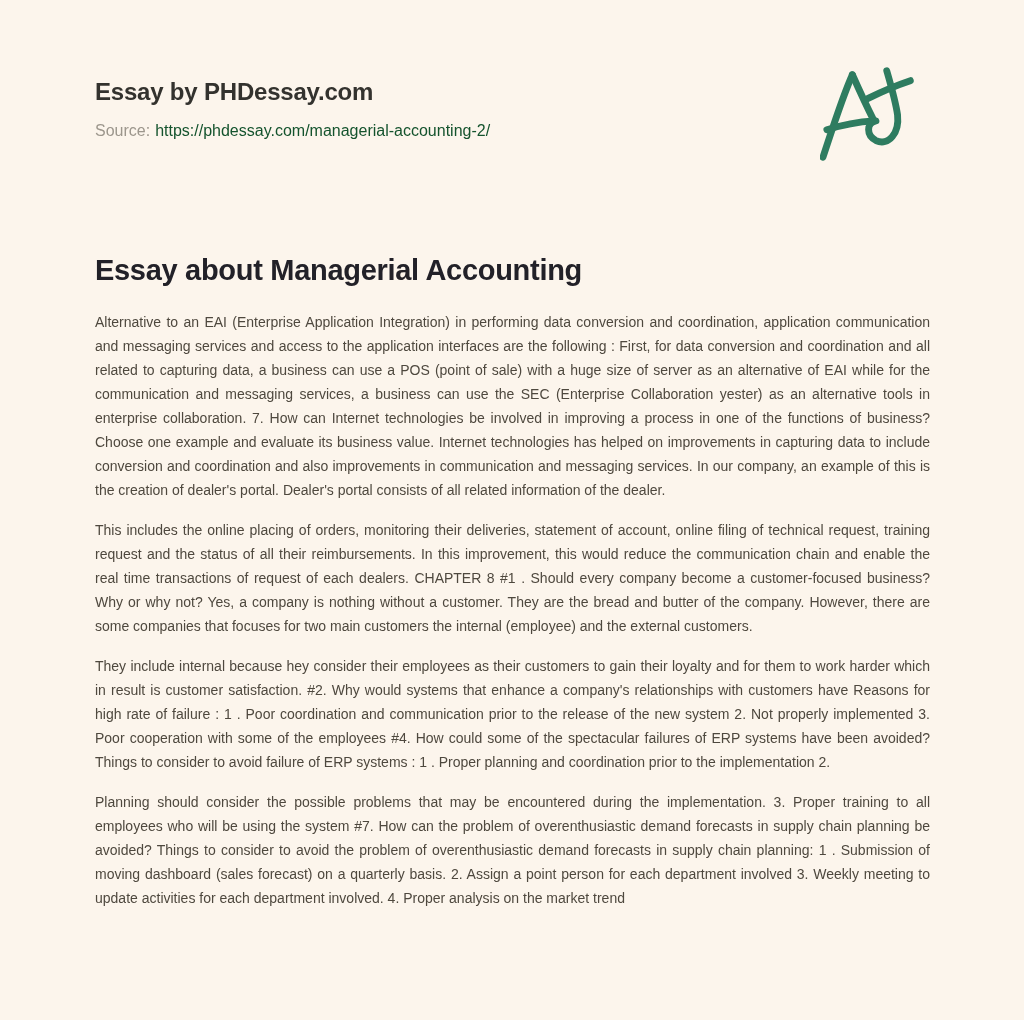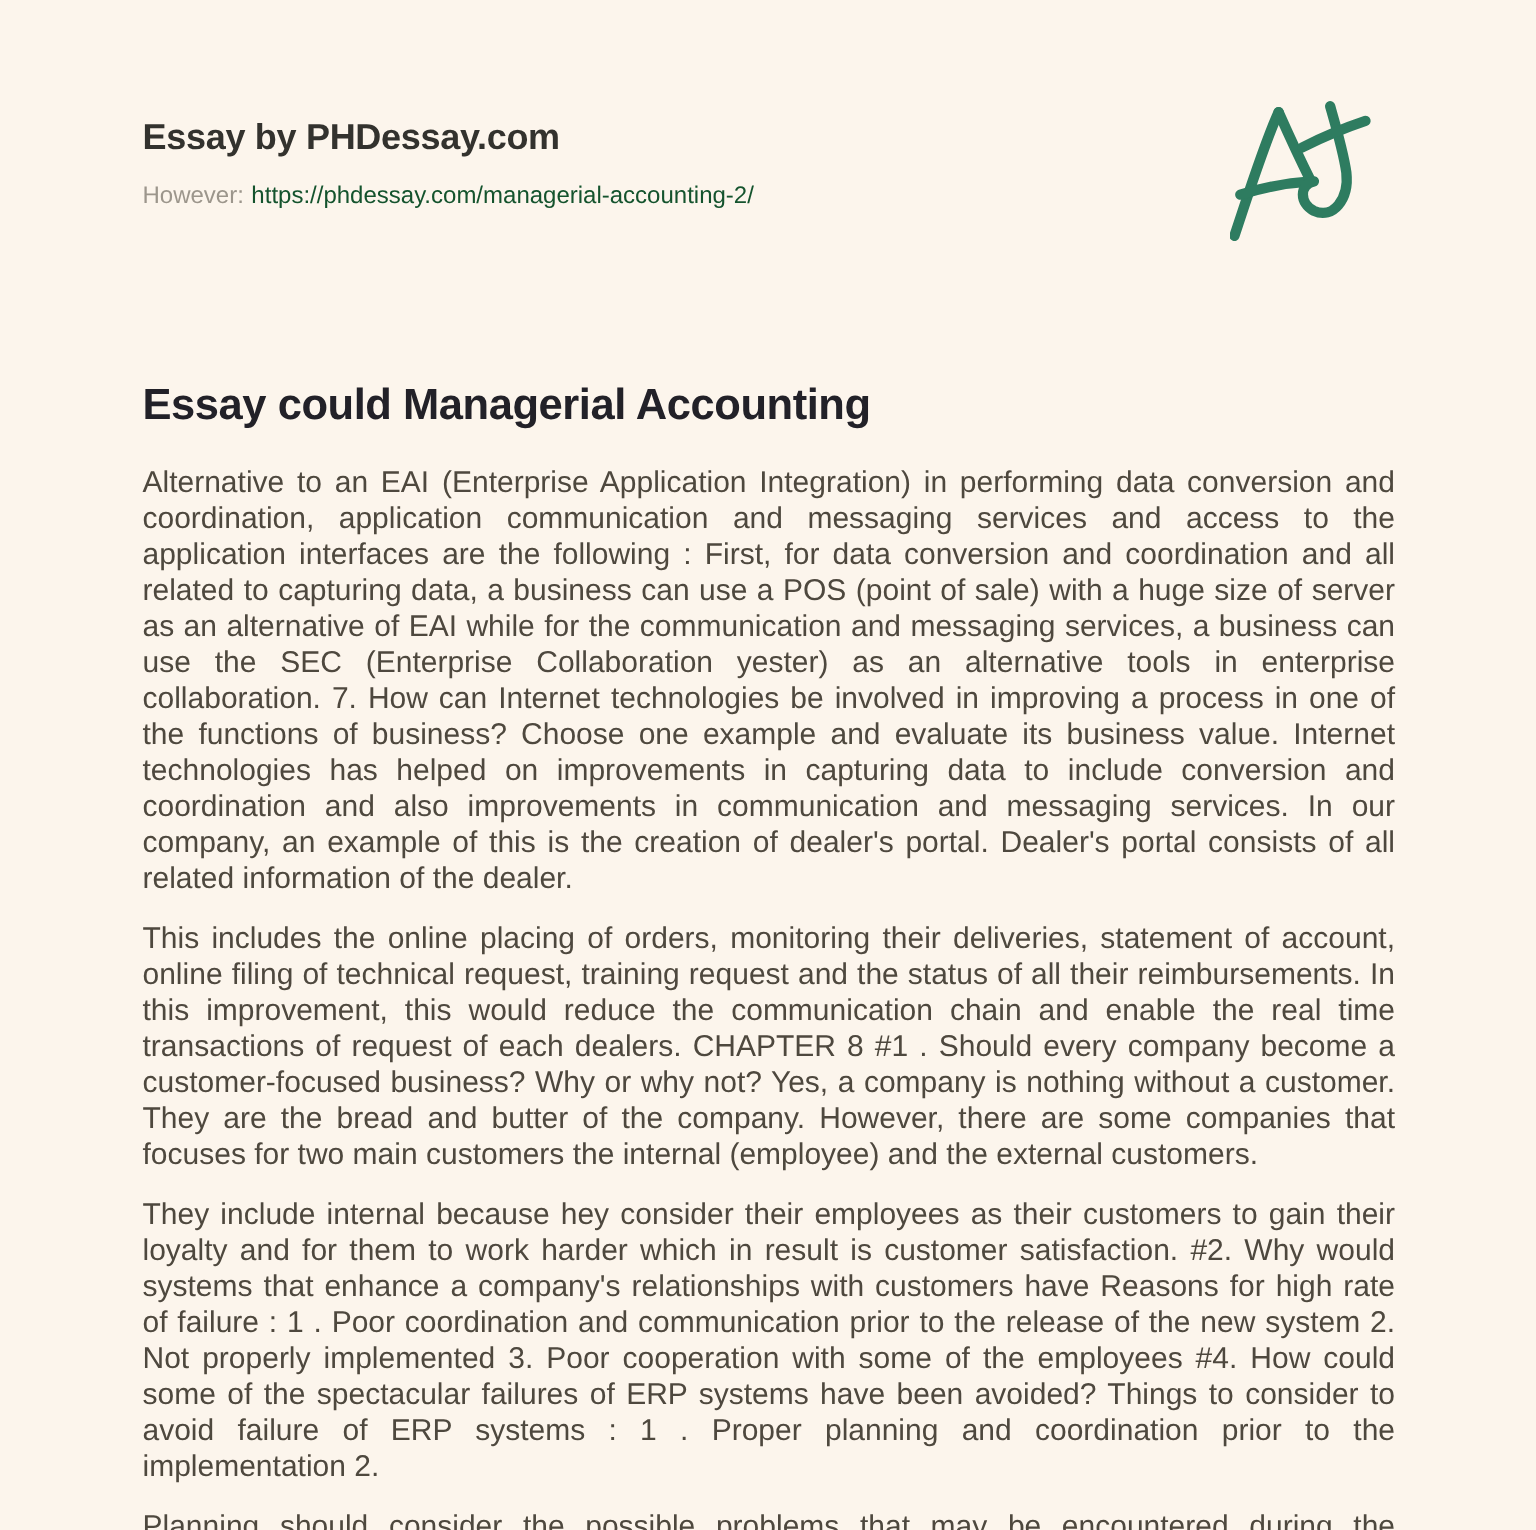--- a/index.html
+++ b/index.html
@@ -63,38 +63,38 @@
     margin-top: 86px;
     font-size: 29px;
     font-weight: 700;
     color: #222128;
     letter-spacing: -0.3px;
   }
 
   .essay-body { margin-top: 23px; }
 
   .essay-body p {
-    font-size: 20px;
+    font-size: 14px;
     line-height: 24px;
     color: #4e483e;
     text-align: justify;
     margin-bottom: 16px;
   }
 </style>
 </head>
 <body>
 
 <div class="page">
   <div class="content">
 
     <header class="header">
       <div class="header-text">
         <h1 class="byline">Essay by PHDessay.com</h1>
         <p class="source-line">
-          <span class="source-label">However:</span><a class="source-link" href="#">https://phdessay.com/managerial-accounting-2/</a>
+          <span class="source-label">Source:</span><a class="source-link" href="#">https://phdessay.com/managerial-accounting-2/</a>
         </p>
       </div>
 
       <div class="logo">
         <svg viewBox="0 0 110 104" fill="none" xmlns="http://www.w3.org/2000/svg">
           <g stroke="#2e7c60" stroke-width="7" stroke-linecap="round" fill="none">
 
             <path d="M3,94 C13,64 23,32 33,10"></path>
 
             <path d="M7,66 C23,61 39,58 55,57"></path>
@@ -103,21 +103,21 @@
 
             <path d="M68,6 C72,20 77,37 79,51 C81,69 70,83 57,77 C47,72 47,59 57,57"></path>
 
             <path d="M49,34 C63,27 77,21 92,16"></path>
           </g>
         </svg>
       </div>
     </header>
 
     <main>
-      <h2 class="title">Essay could Managerial Accounting</h2>
+      <h2 class="title">Essay about Managerial Accounting</h2>
 
       <div class="essay-body">
         <p>Alternative to an EAI (Enterprise Application Integration) in performing data conversion and coordination, application communication and messaging services and access to the application interfaces are the following : First, for data conversion and coordination and all related to capturing data, a business can use a POS (point of sale) with a huge size of server as an alternative of EAI while for the communication and messaging services, a business can use the SEC (Enterprise Collaboration yester) as an alternative tools in enterprise collaboration. 7. How can Internet technologies be involved in improving a process in one of the functions of business? Choose one example and evaluate its business value. Internet technologies has helped on improvements in capturing data to include conversion and coordination and also improvements in communication and messaging services. In our company, an example of this is the creation of dealer's portal. Dealer's portal consists of all related information of the dealer.</p>
         <p>This includes the online placing of orders, monitoring their deliveries, statement of account, online filing of technical request, training request and the status of all their reimbursements. In this improvement, this would reduce the communication chain and enable the real time transactions of request of each dealers. CHAPTER 8 #1 . Should every company become a customer-focused business? Why or why not? Yes, a company is nothing without a customer. They are the bread and butter of the company. However, there are some companies that focuses for two main customers the internal (employee) and the external customers.</p>
         <p>They include internal because hey consider their employees as their customers to gain their loyalty and for them to work harder which in result is customer satisfaction. #2. Why would systems that enhance a company's relationships with customers have Reasons for high rate of failure : 1 . Poor coordination and communication prior to the release of the new system 2. Not properly implemented 3. Poor cooperation with some of the employees #4. How could some of the spectacular failures of ERP systems have been avoided? Things to consider to avoid failure of ERP systems : 1 . Proper planning and coordination prior to the implementation 2.</p>
         <p>Planning should consider the possible problems that may be encountered during the implementation. 3. Proper training to all employees who will be using the system #7. How can the problem of overenthusiastic demand forecasts in supply chain planning be avoided? Things to consider to avoid the problem of overenthusiastic demand forecasts in supply chain planning: 1 . Submission of moving dashboard (sales forecast) on a quarterly basis. 2. Assign a point person for each department involved 3. Weekly meeting to update activities for each department involved. 4. Proper analysis on the market trend</p>
       </div>
     </main>
 
   </div>

